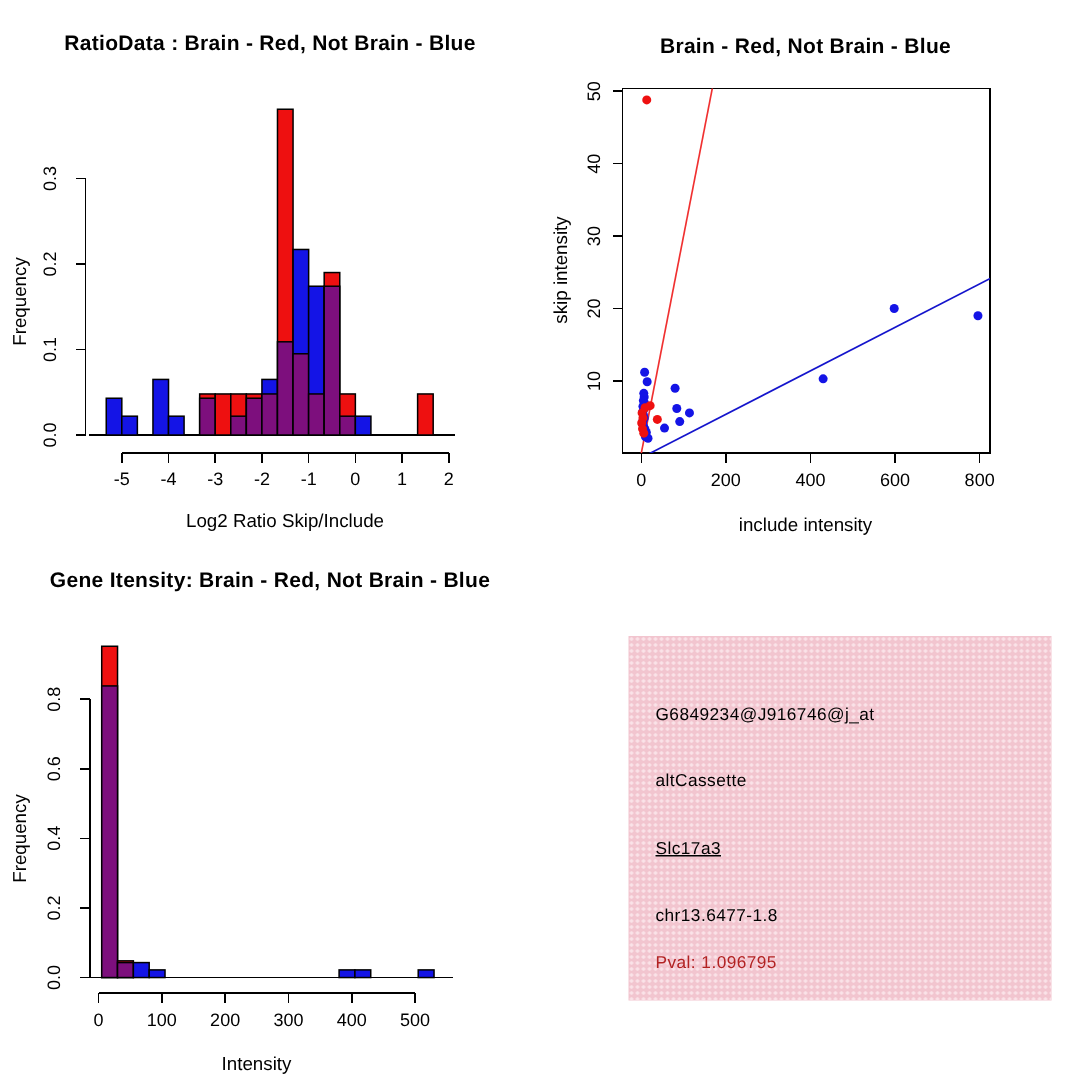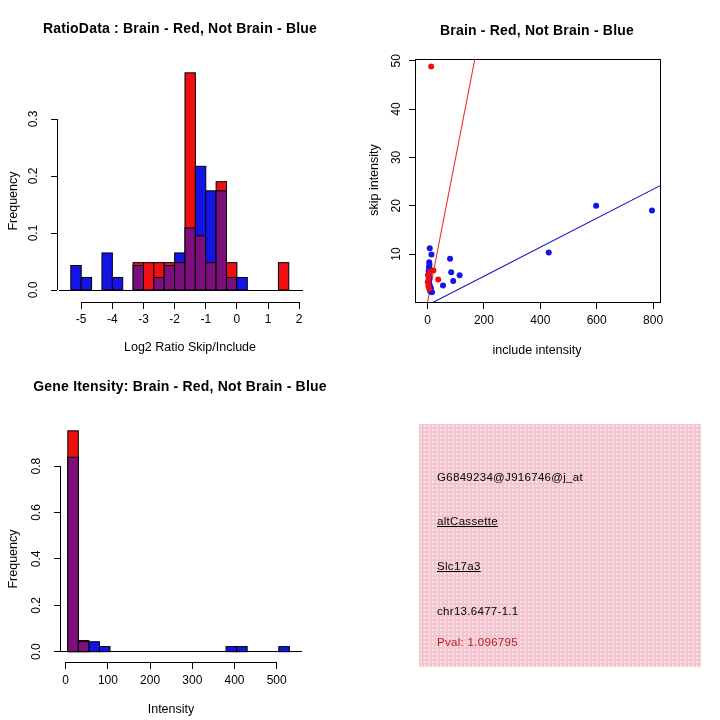--- a/index.html
+++ b/index.html
@@ -221,18 +221,18 @@
           <rect x="236.61" y="286.596" width="10.549999999999999" height="5.103999999999985" fill="#1414E6"></rect>
           <rect x="278.81" y="286.596" width="10.549999999999999" height="5.103999999999985" fill="#1414E6"></rect>
         </g>
       </g>
   </svg>
 </div>
 
 <div class="panel" id="panel-br">
   <div id="info-box" style="background-color: rgb(242, 197, 207); background-image: radial-gradient(rgb(250, 227, 232) 1px, transparent 1.2px);">
     <div class="info-line" style="top: 47px; color: rgb(0, 0, 0);">G6849234@J916746@j_at</div>
-    <div class="info-line" style="top: 91px; color: rgb(0, 0, 0); text-decoration: underline;">altCassette</div>
+    <div class="info-line" style="top: 91px; color: rgb(0, 0, 0);">altCassette</div>
     <div class="info-line" style="top: 136px; color: rgb(0, 0, 0); text-decoration: underline;">Slc17a3</div>
-    <div class="info-line" style="top: 181px; color: rgb(0, 0, 0);">chr13.6477-1.1</div>
+    <div class="info-line" style="top: 181px; color: rgb(0, 0, 0);">chr13.6477-1.8</div>
     <div class="info-line" style="top: 212px; color: rgb(178, 34, 34);">Pval: 1.096795</div>
   </div>
 </div>
 
 </body></html>

